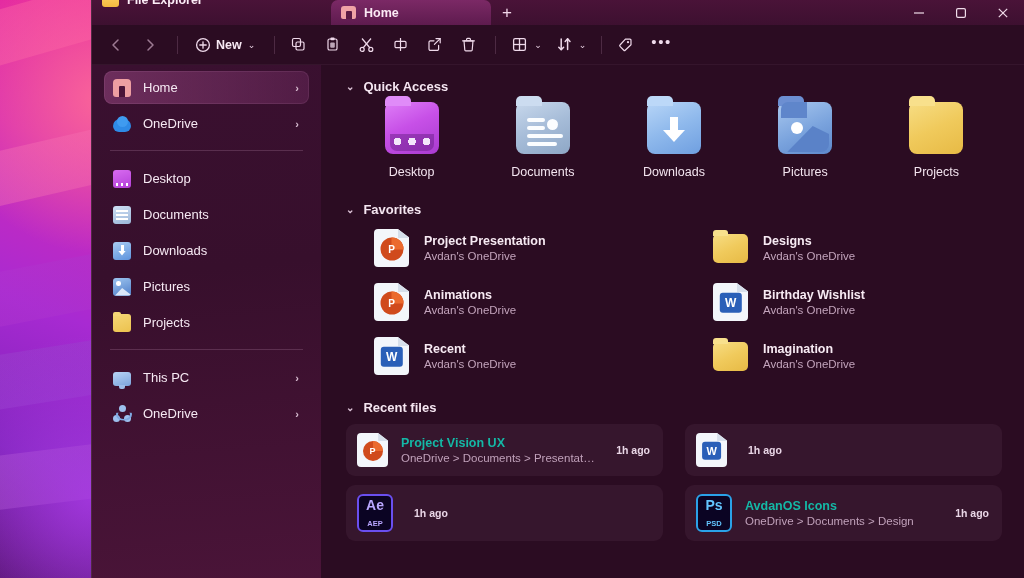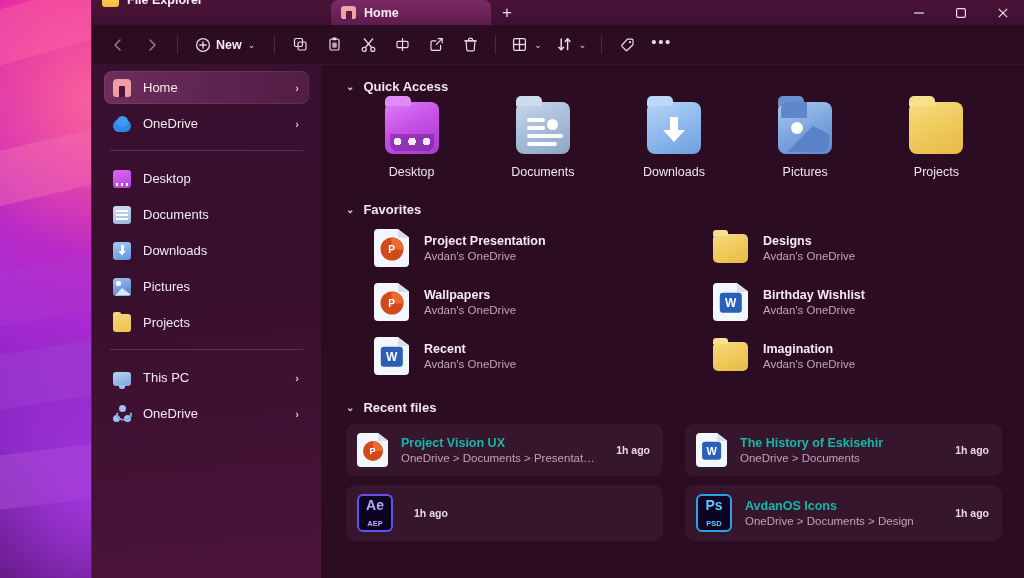--- a/index.html
+++ b/index.html
@@ -89,21 +89,21 @@
 
   
   #toolbar {
     height:40px; flex:0 0 40px;
     background:#2b0c22;
     display:flex; align-items:center; padding:0 10px; gap:2px;
     border-bottom:1px solid rgba(255,190,235,.05);
   }
   .tb-btn {
     height:30px; min-width:32px; border-radius:5px;
-    display:flex; align-items:center; justify-content:center; gap:5px;
+    display:flex; align-items:center; gap:5px;
     color:#efd9ea; padding:0 6px;
   }
   .tb-btn.dim { color:#9c7a92; }
   .tb-btn.with-label { padding:0 10px 0 8px; }
   .tb-label { font-size:12.5px; font-weight:700; color:#f7e8f3; }
   .tb-sep { width:1px; height:18px; background:rgba(255,200,240,.16); margin:0 7px; flex:0 0 1px; }
   .chev { font-size:9px; color:#e6cfe0; margin-left:1px; }
   .tb-dots { letter-spacing:1.6px; font-size:15px; color:#f0dbec; line-height:0; padding-bottom:6px; }
 
   
@@ -590,21 +590,21 @@
 
         <div class="fav-item">
           <div class="ftile">
             <div class="fsheet"></div>
               <div class="fcorner"></div>
             <div class="ppt-circle">
                 <span class="ppt-letter">P</span>
               </div>
           </div>
           <div class="fav-text">
-            <div class="fav-name">Wallpapers</div>
+            <div class="fav-name">Animations</div>
             <div class="fav-sub">Avdan's OneDrive</div>
           </div>
         </div>
 
         <div class="fav-item">
           <div class="ftile">
             <div class="fsheet"></div>
               <div class="fcorner"></div>
             <div class="fbadge w-badge">
                 <span>W</span>
@@ -664,24 +664,20 @@
         </div>
 
         <div class="rec-item">
           <div class="ftile sm">
             <div class="fsheet"></div>
               <div class="fcorner"></div>
             <div class="fbadge w-badge" style="font-size:11px;">
                 <span>W</span>
               </div>
           </div>
-          <div class="rec-text">
-            <div class="rec-name">The History of Eskisehir</div>
-            <div class="rec-path">OneDrive &gt; Documents</div>
-          </div>
           <div class="rec-time">1h ago</div>
         </div>
 
         <div class="rec-item">
           <div class="adobe-tile">
             <span class="adobe-main">Ae</span>
             <span class="adobe-ext">AEP</span>
           </div>
           <div class="rec-time">1h ago</div>
         </div>

